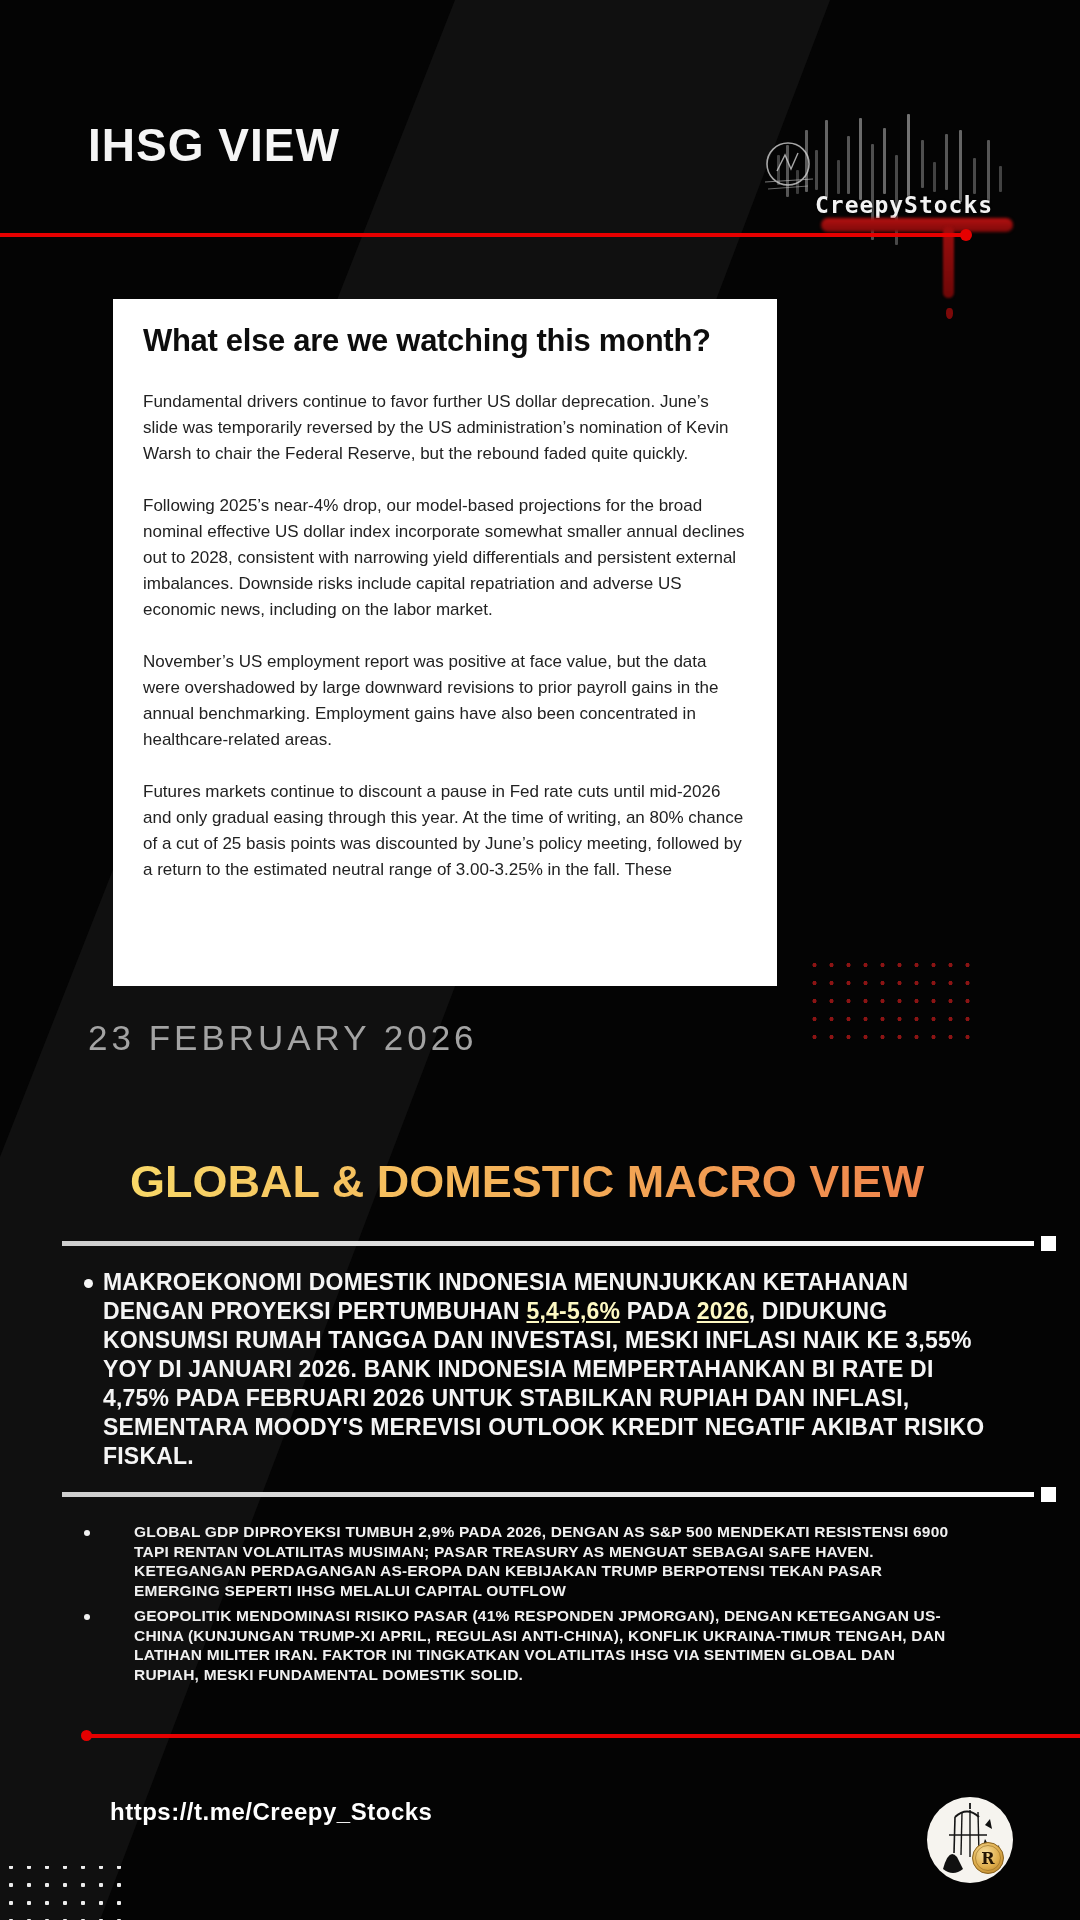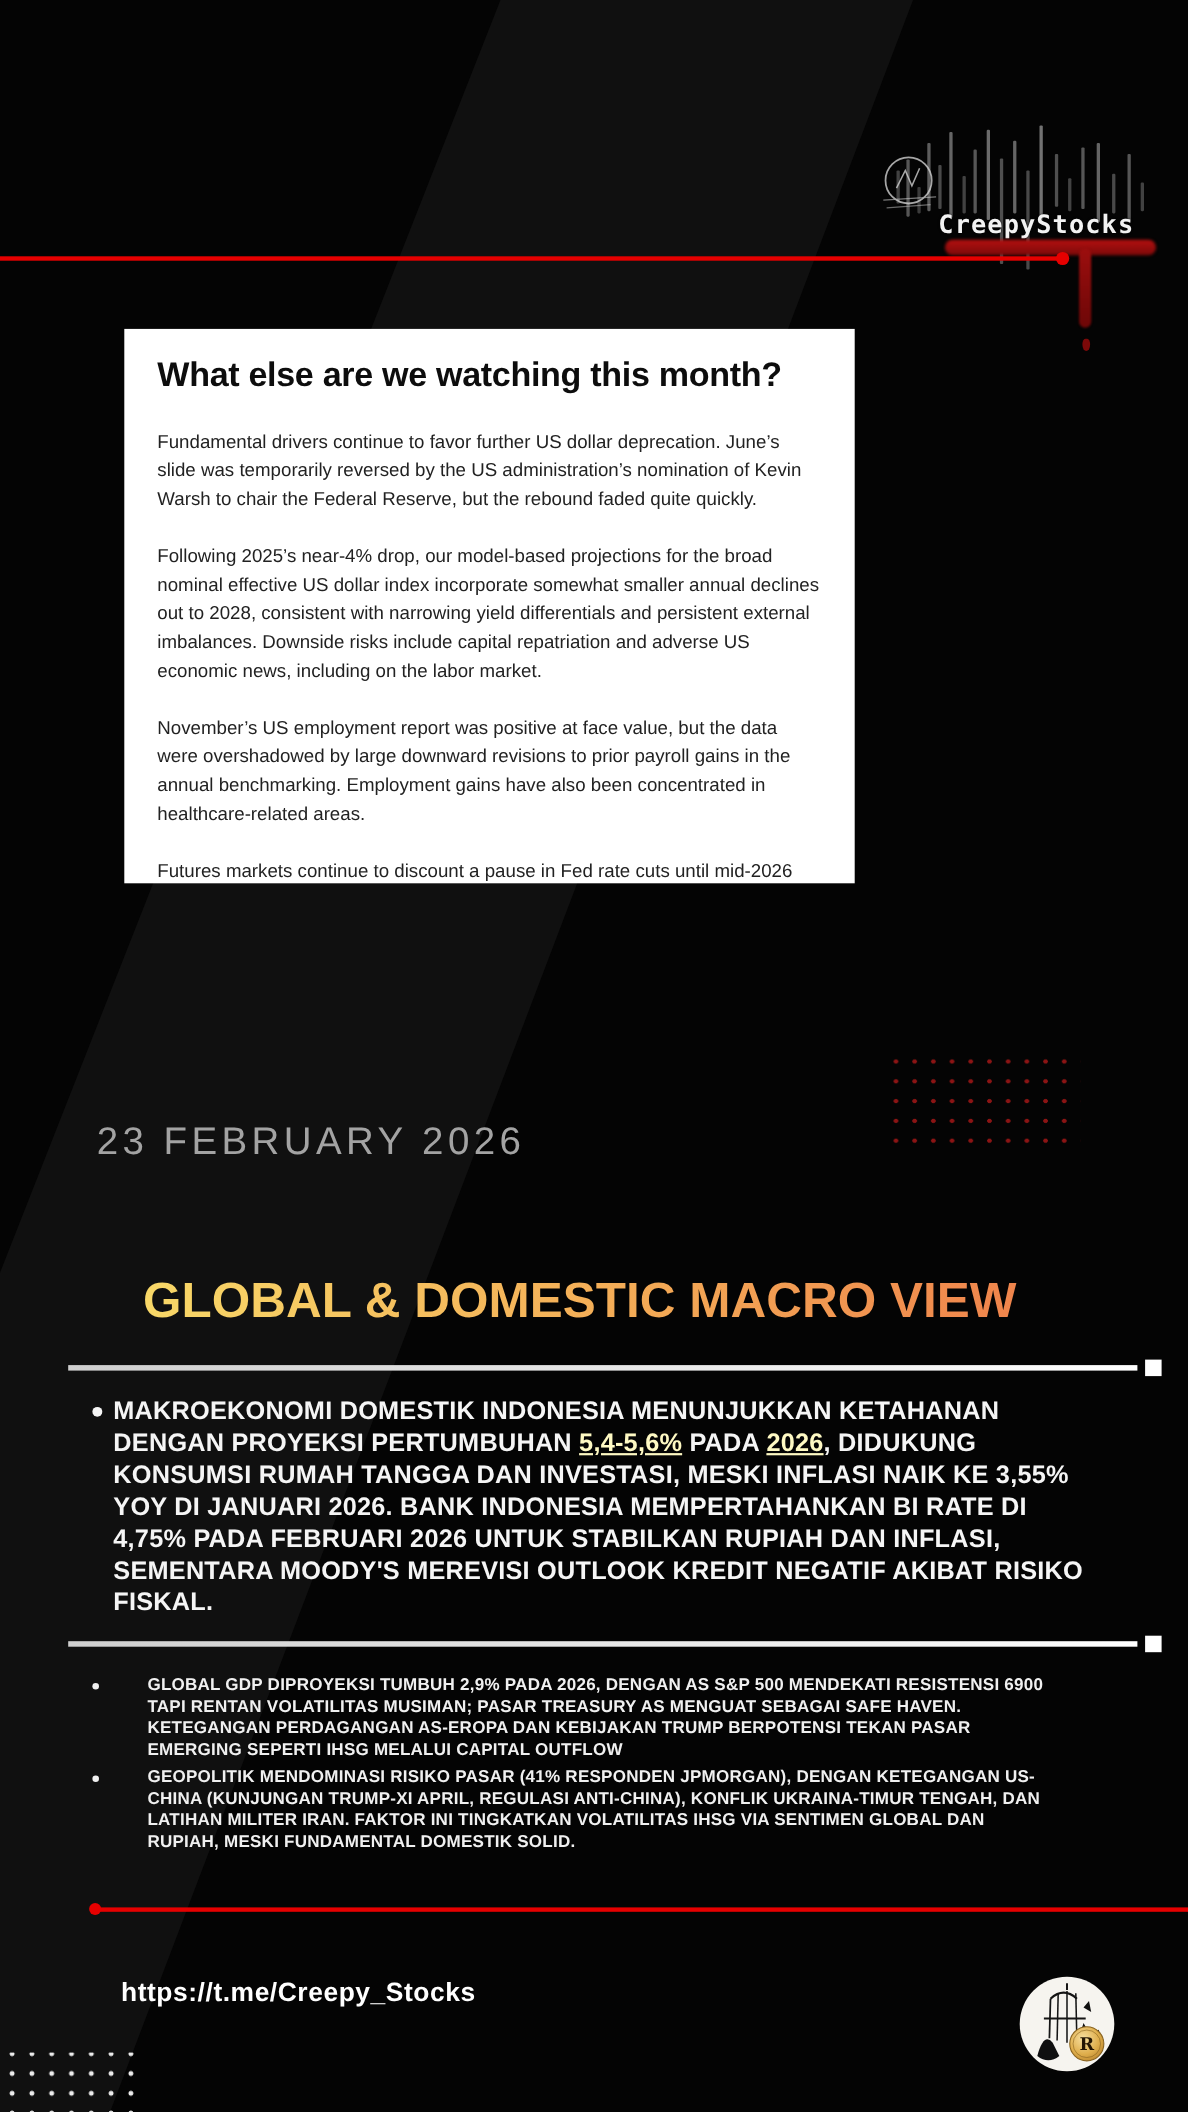--- a/index.html
+++ b/index.html
@@ -12,21 +12,21 @@
   .bg-panel{
     position:absolute;left:0;top:0;width:1080px;height:1920px;
     background:#101010;
     clip-path:polygon(455px 0,830px 0,100px 1920px,-300px 1920px);
   }
   
   .header-title{
     position:absolute;left:88px;top:118px;
     font-size:46px;font-weight:800;color:#f5f5f5;letter-spacing:1px;
   }
-  .logo{position:absolute;left:803px;top:100px;width:260px;height:150px;}
+  .logo{position:absolute;left:765px;top:100px;width:260px;height:150px;}
   .logo .bar{position:absolute;width:3px;background:#8e8e8e;border-radius:1px;}
   .logo-scribble{position:absolute;left:-4px;top:38px;opacity:.9;}
   .logo-text{
     position:absolute;left:50px;top:92px;
     font-family:"DejaVu Sans Mono",monospace;font-size:23px;font-weight:bold;
     color:#f2f2f2;letter-spacing:1px;text-shadow:0 0 2px #000;white-space:nowrap;
   }
   .blood-smear{
     position:absolute;left:56px;top:118px;width:192px;height:14px;
     background:linear-gradient(180deg,#b21010,#7c0909);border-radius:7px;filter:blur(1.5px);
@@ -36,21 +36,21 @@
     background:linear-gradient(180deg,#9c0e0e,#6d0707);border-radius:6px;filter:blur(1px);
   }
   .blood-drop{
     position:absolute;left:181px;top:208px;width:7px;height:11px;
     background:#7c0909;border-radius:50% 50% 60% 60%;filter:blur(.6px);
   }
   .rule-red-top{position:absolute;left:0;top:233px;width:966px;height:4px;background:#e60000;}
   .rule-red-top-dot{position:absolute;left:960px;top:229px;width:12px;height:12px;border-radius:50%;background:#e60000;}
   
   .card{
-    position:absolute;left:113px;top:299px;width:664px;height:504px;
+    position:absolute;left:113px;top:299px;width:664px;height:687px;
     background:#ffffff;padding:24px 30px;box-sizing:border-box;overflow:hidden;
   }
   .card h1{
     margin:0 0 30px 0;font-size:31px;font-weight:800;color:#0d0d0d;letter-spacing:-.3px;
   }
   .card p{
     margin:0 0 26px 0;font-size:17px;line-height:26px;color:#222;
   }
   
   .date-label{
@@ -107,20 +107,21 @@
     background-size:18px 18px;background-position:2px 10px;
   }
 </style>
 </head>
 <body>
 
 <div id="canvas">
 
   <div class="bg-panel"></div>
 
+  <div class="header-title">IHSG VIEW</div>
 
   <div class="logo">
     <div>
       <div class="bar" style="left:12px;top:55px;height:30px;opacity:.45"></div>
       <div class="bar" style="left:21px;top:45px;height:52px;opacity:.6"></div>
       <div class="bar" style="left:31px;top:70px;height:24px;opacity:.4"></div>
       <div class="bar" style="left:40px;top:30px;height:62px;opacity:.65"></div>
       <div class="bar" style="left:50px;top:50px;height:40px;opacity:.5"></div>
       <div class="bar" style="left:60px;top:20px;height:78px;opacity:.7"></div>
       <div class="bar" style="left:72px;top:60px;height:34px;opacity:.45"></div>

